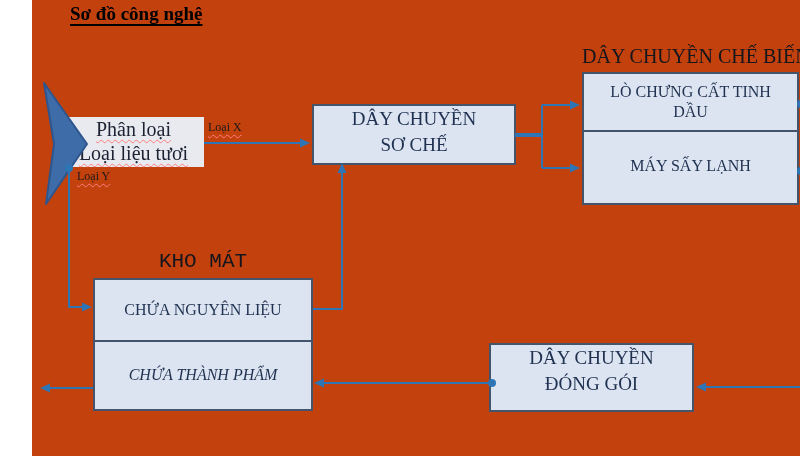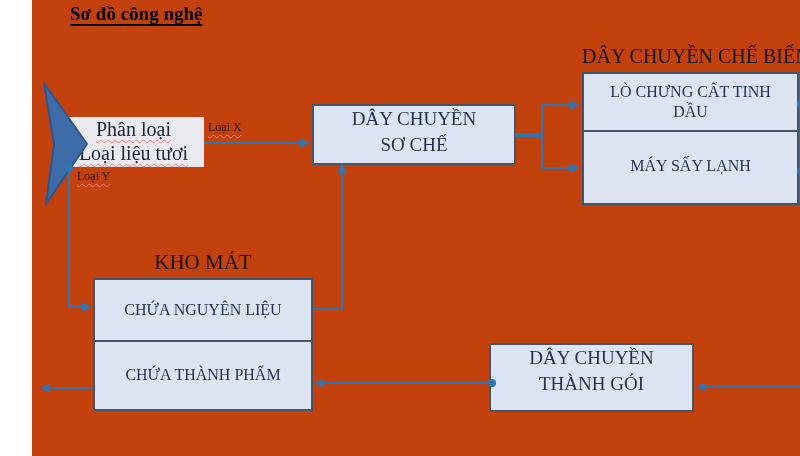--- a/index.html
+++ b/index.html
@@ -32,24 +32,24 @@
   #che-bien-box{left:550px;top:72px;width:217px;height:133px;padding:0;justify-content:flex-start;}
   #kho-mat-box{left:61px;top:278px;width:220px;height:133px;padding:0;justify-content:flex-start;}
   .cell{
     width:100%;display:flex;align-items:center;justify-content:center;text-align:center;
     font-size:16px;line-height:20px;box-sizing:border-box;
   }
   #che-bien-box .cell-top{height:58px;border-bottom:2px solid var(--box-border);}
   #che-bien-box .cell-top span{display:inline-block;max-width:178px;}
   #che-bien-box .cell-bottom{height:67px;}
   #kho-mat-box .cell-top{height:64px;border-bottom:2px solid var(--box-border);}
-  #kho-mat-box .cell-bottom{height:70px;}
+  #kho-mat-box .cell-bottom{height:70px;font-style:italic;}
   .heading{position:absolute;color:var(--heading-text);text-align:center;white-space:nowrap;}
   #che-bien-heading{left:550px;top:45px;width:217px;font-size:20px;}
-  #kho-mat-heading{left:61px;top:250px;width:220px;font-size:21px;}
+  #kho-mat-heading{left:61px;top:250px;width:220px;font-size:21px;font-family:Liberation Mono, monospace;}
   .edge-label{position:absolute;font-size:12px;color:#1A1A1A;white-space:nowrap;}
   #loai-x{left:176px;top:120px;}
   #loai-y{left:45px;top:169px;}
   .squiggle{
     text-decoration:underline;text-decoration-style:wavy;
     text-decoration-color:var(--squiggle);text-decoration-thickness:1px;
     text-underline-offset:3px;
   }
   #connector-layer{position:absolute;left:0;top:0;pointer-events:none;}
   .connector{stroke:var(--connector);stroke-width:2;fill:none;stroke-linejoin:round;stroke-linecap:butt;}
@@ -93,21 +93,21 @@
     <div class="cell cell-top">
       <span>CHỨA NGUYÊN LIỆU</span>
     </div>
     <div class="cell cell-bottom">
       <span>CHỨA THÀNH PHẨM</span>
     </div>
   </div>
 
   <div class="box" id="dong-goi-box">
     <span>DÂY CHUYỀN</span>
-    <span>THÀNH GÓI</span>
+    <span>ĐÓNG GÓI</span>
   </div>
 
   <svg id="connector-layer" width="800" height="456" viewBox="0 0 800 456">
 
     <polygon class="chevron" points="12,83 55,144 14,204 22,144"></polygon>
 
     <g>
       <line class="connector" x1="172" y1="143" x2="269" y2="143"></line>
       <polygon class="arrowhead" points="278,143 268,138.5 268,147.5"></polygon>
     </g>

